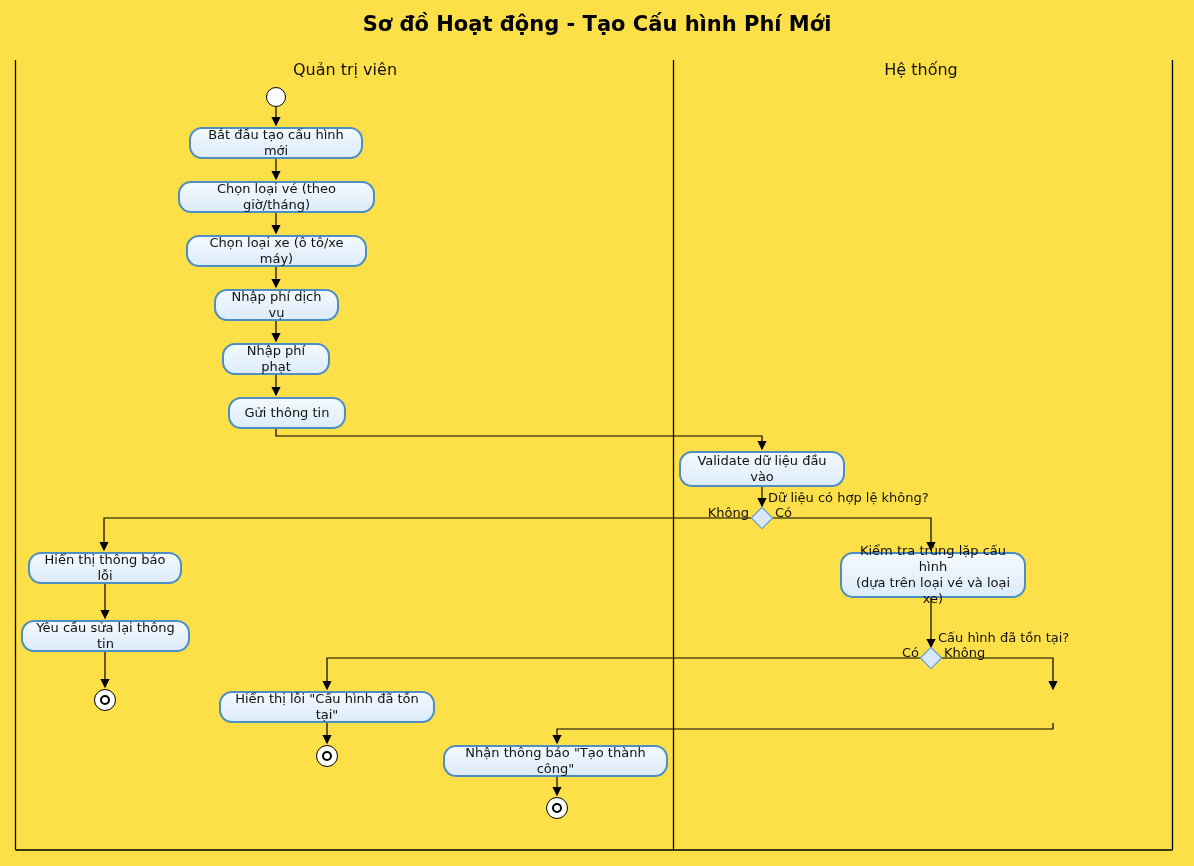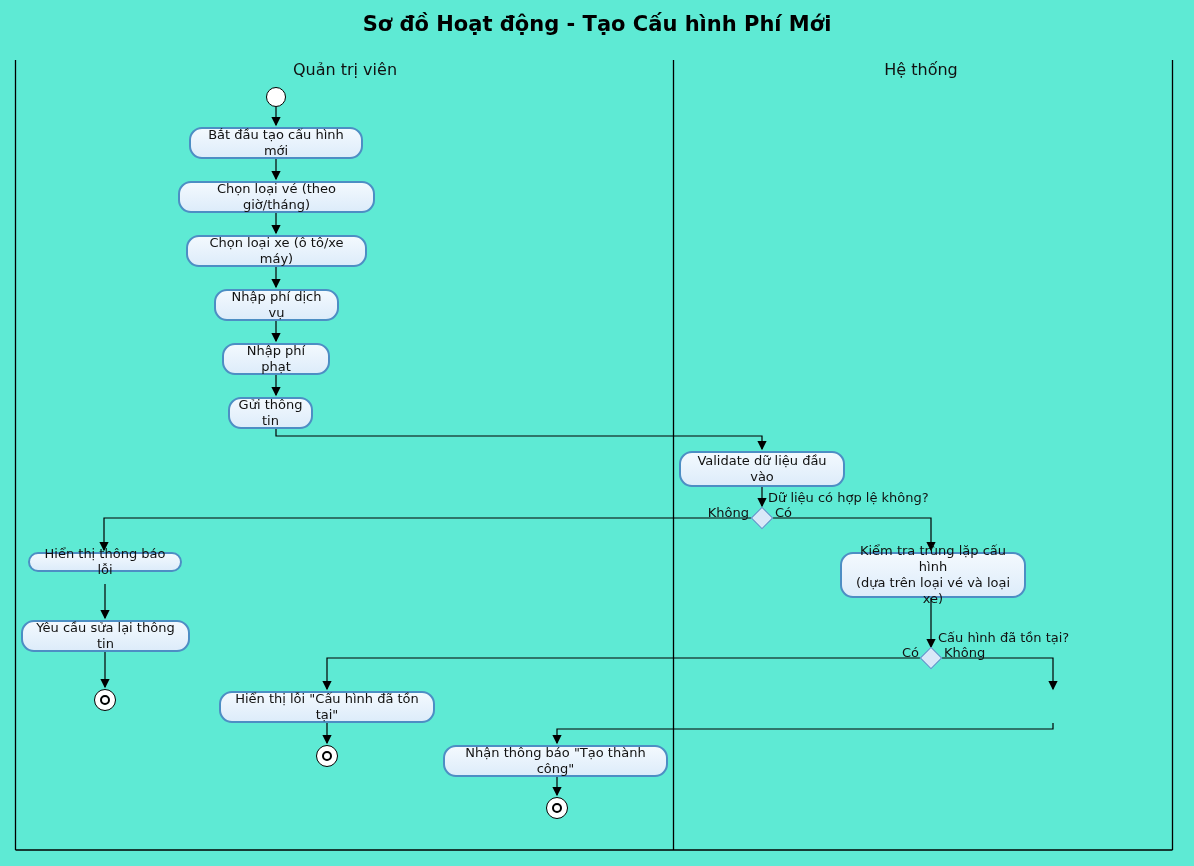--- a/index.html
+++ b/index.html
@@ -1,17 +1,17 @@
 <!DOCTYPE html>
 <html><head>
 <meta charset="utf-8">
 <style>
   html,body{margin:0;padding:0;background:#ffffff;}
   body{font-family:"DejaVu Sans","Liberation Sans",sans-serif;color:#111;}
-  #canvas{position:relative;width:1194px;height:866px;background:#5eead4;overflow:hidden;}
+  #canvas{position:relative;width:1194px;height:866px;background:#fde047;overflow:hidden;}
 
   .title{position:absolute;top:12px;left:0;width:100%;text-align:center;
          font-size:21px;font-weight:bold;color:#000;}
 
   .lane-label{position:absolute;width:220px;text-align:center;font-size:16px;color:#111;top:60px;}
 
   .activity{position:absolute;box-sizing:border-box;
     border:2px solid #4d8ec4;border-radius:13px;
     background:linear-gradient(180deg,#f3f9fe 0%,#ddecfa 100%);
     display:flex;align-items:center;justify-content:center;
@@ -87,27 +87,27 @@
     </div>
   <div class="end-node" style="left:546px;top:797px;">
       <div class="inner"></div>
     </div>
 
   <div class="activity" style="left:189px;top:127px;width:174px;height:32px;">Bắt đầu tạo cấu hình mới</div>
   <div class="activity" style="left:178px;top:181px;width:197px;height:32px;">Chọn loại vé (theo giờ/tháng)</div>
   <div class="activity" style="left:186px;top:235px;width:181px;height:32px;text-align:center;">Chọn loại xe (ô tô/xe máy)</div>
   <div class="activity" style="left:214px;top:289px;width:125px;height:32px;">Nhập phí dịch vụ</div>
   <div class="activity" style="left:222px;top:343px;width:108px;height:32px;">Nhập phí phạt</div>
-  <div class="activity" style="left:228px;top:397px;width:85px;height:32px;">Gửi thông tin</div>
+  <div class="activity" style="left:228px;top:397px;width:118px;height:32px;">Gửi thông tin</div>
 
   <div class="activity" style="left:679px;top:451px;width:166px;height:36px;">Validate dữ liệu đầu vào</div>
   <div class="activity" style="left:840px;top:552px;width:186px;height:46px;">Kiểm tra trùng lặp cấu hình
 (dựa trên loại vé và loại xe)</div>
 
-  <div class="activity" style="left:28px;top:552px;width:154px;height:20px;">Hiển thị thông báo lỗi</div>
+  <div class="activity" style="left:28px;top:552px;width:154px;height:32px;">Hiển thị thông báo lỗi</div>
   <div class="activity" style="left:21px;top:620px;width:169px;height:32px;">Yêu cầu sửa lại thông tin</div>
   <div class="activity" style="left:219px;top:691px;width:216px;height:32px;">Hiển thị lỗi "Cấu hình đã tồn tại"</div>
   <div class="activity" style="left:443px;top:745px;width:225px;height:32px;">Nhận thông báo "Tạo thành công"</div>
 
   <div class="diamond" style="left:754px;top:510px;"></div>
   <div class="edge-label" style="left:768px;top:490px;">Dữ liệu có hợp lệ không?</div>
   <div class="edge-label" style="left:703px;top:505px;width:46px;text-align:right;">Không</div>
   <div class="edge-label" style="left:775px;top:505px;">Có</div>
 
   <div class="diamond" style="left:923px;top:650px;"></div>

